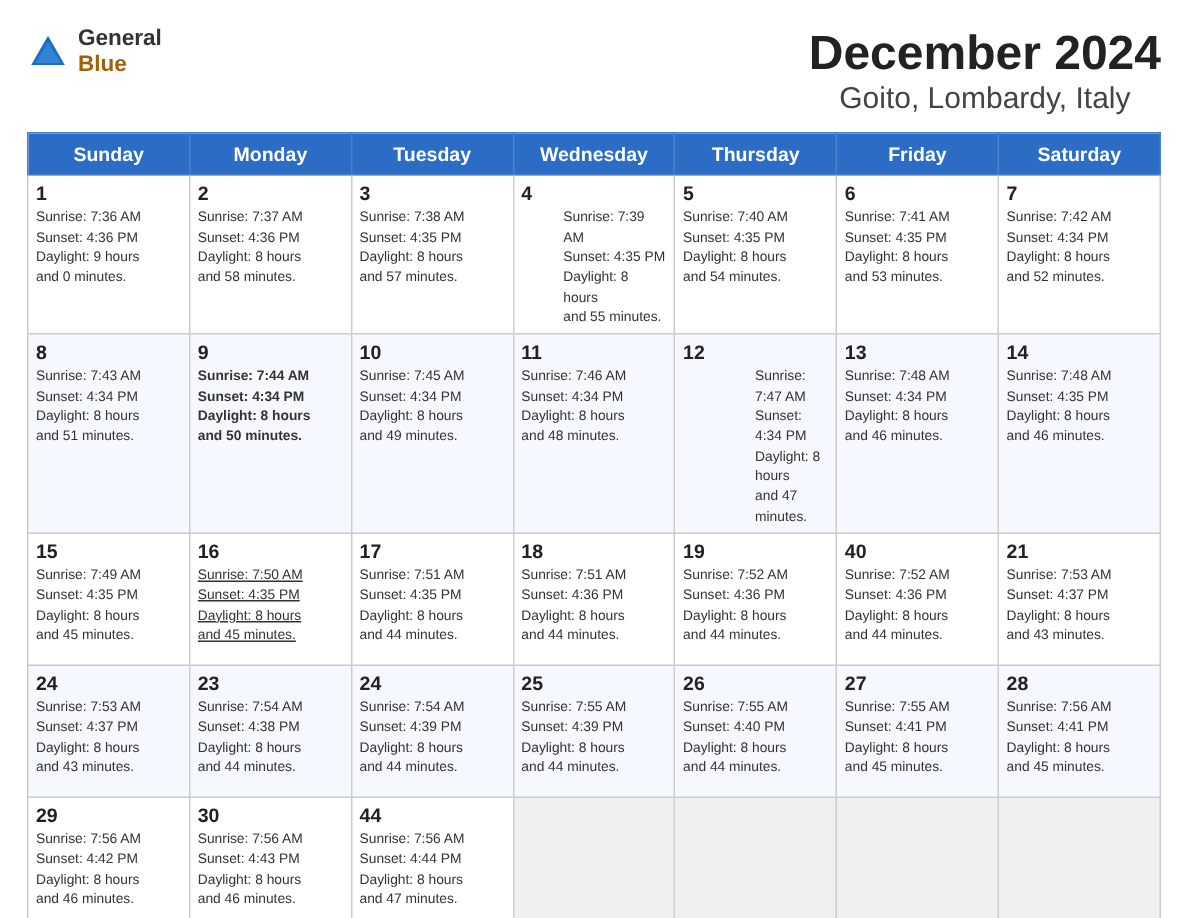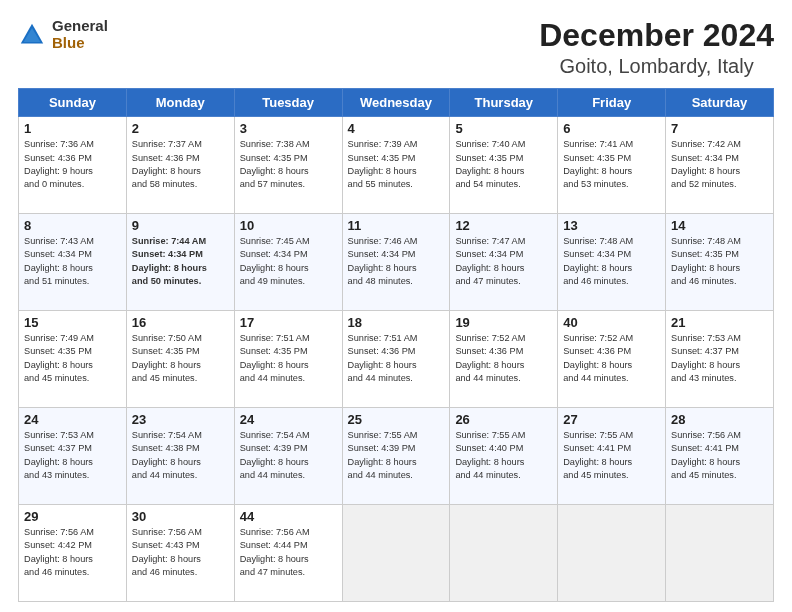--- a/index.html
+++ b/index.html
@@ -149,21 +149,21 @@
           </td>
           <td>
             <span class="day-num">3</span>
             <div class="day-info" style="white-space: pre-line;">Sunrise: 7:38 AM
 Sunset: 4:35 PM
 Daylight: 8 hours
 and 57 minutes.</div>
           </td>
           <td>
             <span class="day-num">4</span>
-            <div class="day-info" style="white-space: pre-line;">Sunrise: 7:39 AM
+            <div class="day-info" style="white-space: pre-line; margin-left: 28px;">Sunrise: 7:39 AM
 Sunset: 4:35 PM
 Daylight: 8 hours
 and 55 minutes.</div>
           </td>
           <td>
             <span class="day-num">5</span>
             <div class="day-info" style="white-space: pre-line;">Sunrise: 7:40 AM
 Sunset: 4:35 PM
 Daylight: 8 hours
 and 54 minutes.</div>
@@ -207,21 +207,21 @@
           </td>
           <td>
             <span class="day-num">11</span>
             <div class="day-info" style="white-space: pre-line;">Sunrise: 7:46 AM
 Sunset: 4:34 PM
 Daylight: 8 hours
 and 48 minutes.</div>
           </td>
           <td>
             <span class="day-num">12</span>
-            <div class="day-info" style="white-space: pre-line;">Sunrise: 7:47 AM
+            <div class="day-info" style="white-space: pre-line; margin-left: 48px;">Sunrise: 7:47 AM
 Sunset: 4:34 PM
 Daylight: 8 hours
 and 47 minutes.</div>
           </td>
           <td>
             <span class="day-num">13</span>
             <div class="day-info" style="white-space: pre-line;">Sunrise: 7:48 AM
 Sunset: 4:34 PM
 Daylight: 8 hours
 and 46 minutes.</div>
@@ -237,21 +237,21 @@
         <tr>
           <td>
             <span class="day-num">15</span>
             <div class="day-info" style="white-space: pre-line;">Sunrise: 7:49 AM
 Sunset: 4:35 PM
 Daylight: 8 hours
 and 45 minutes.</div>
           </td>
           <td>
             <span class="day-num">16</span>
-            <div class="day-info" style="white-space: pre-line;">Sunrise: 7:50 AM
+            <div class="day-info" style="white-space: pre-line; text-decoration: underline;">Sunrise: 7:50 AM
 Sunset: 4:35 PM
 Daylight: 8 hours
 and 45 minutes.</div>
           </td>
           <td>
             <span class="day-num">17</span>
             <div class="day-info" style="white-space: pre-line;">Sunrise: 7:51 AM
 Sunset: 4:35 PM
 Daylight: 8 hours
 and 44 minutes.</div>

